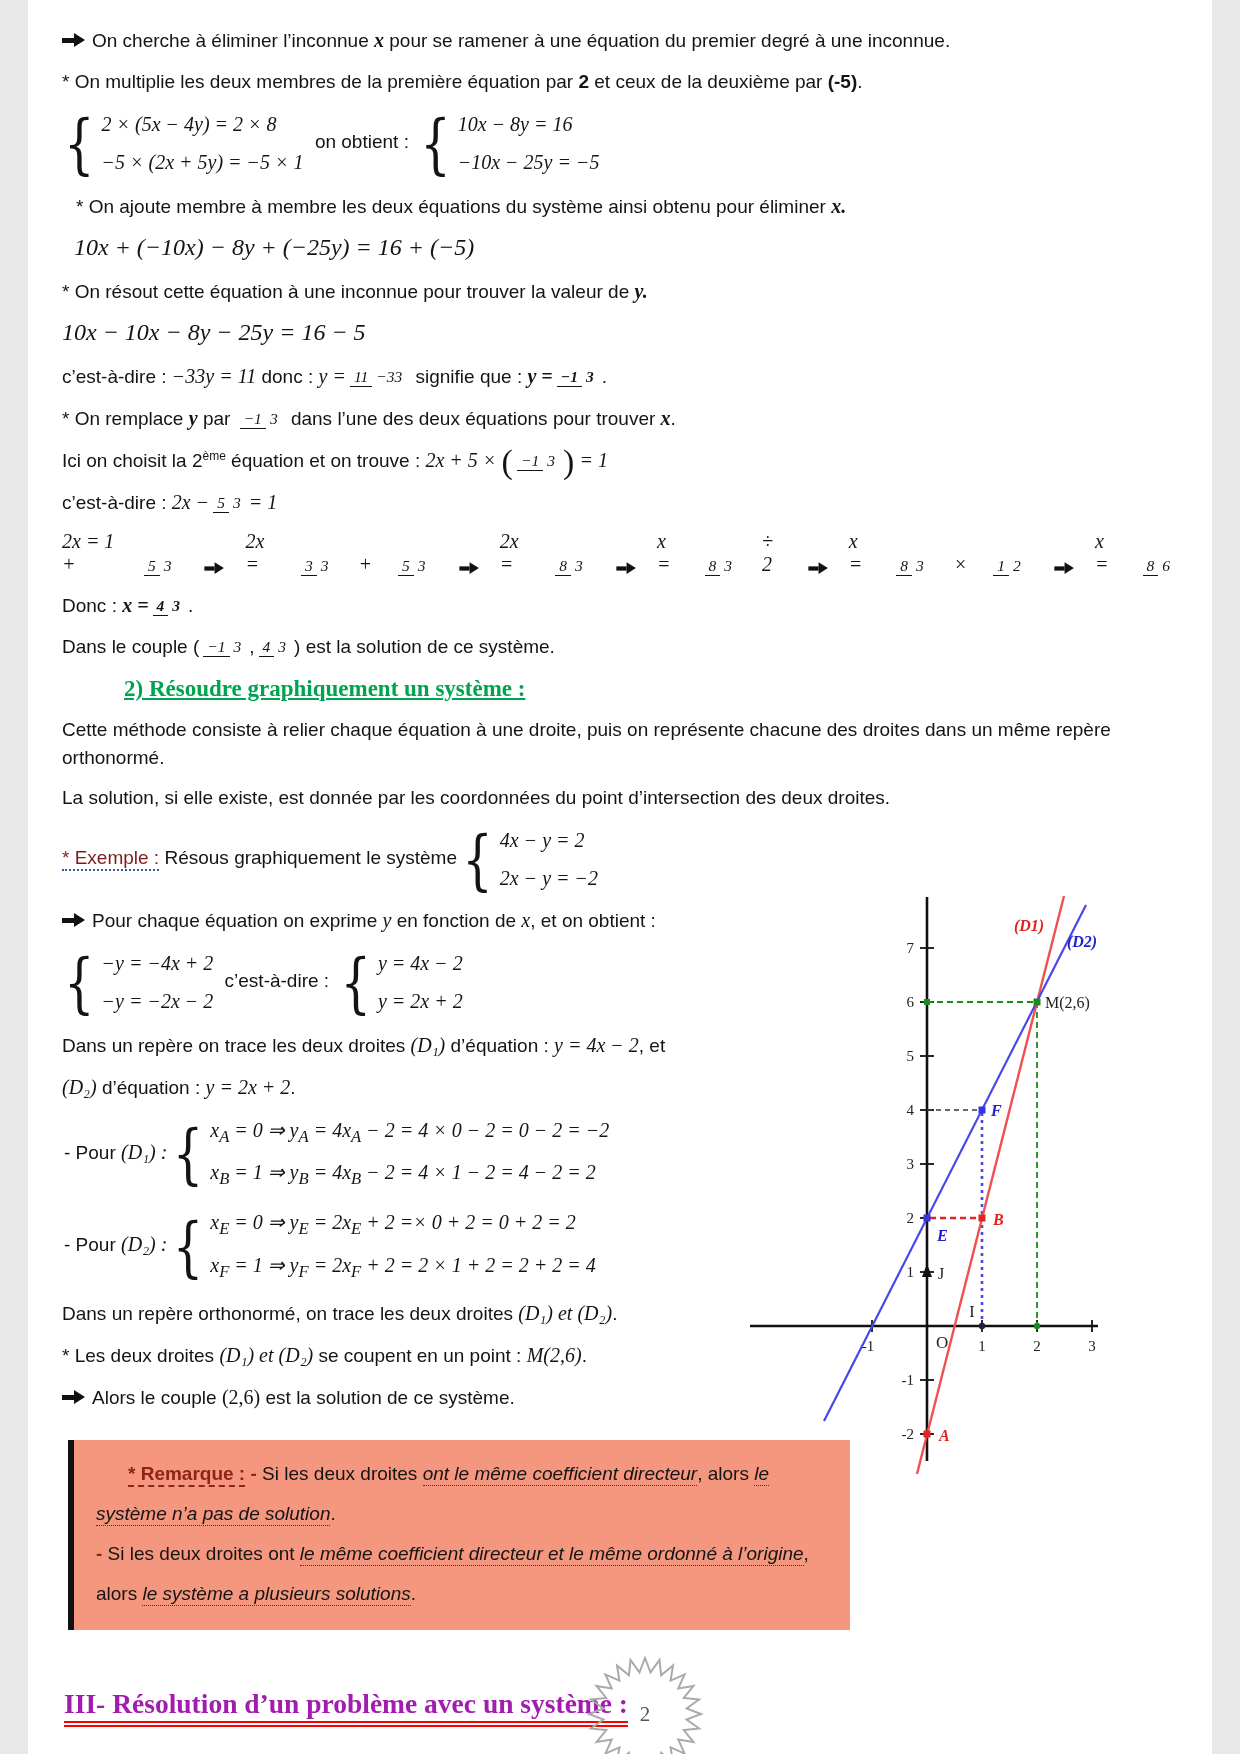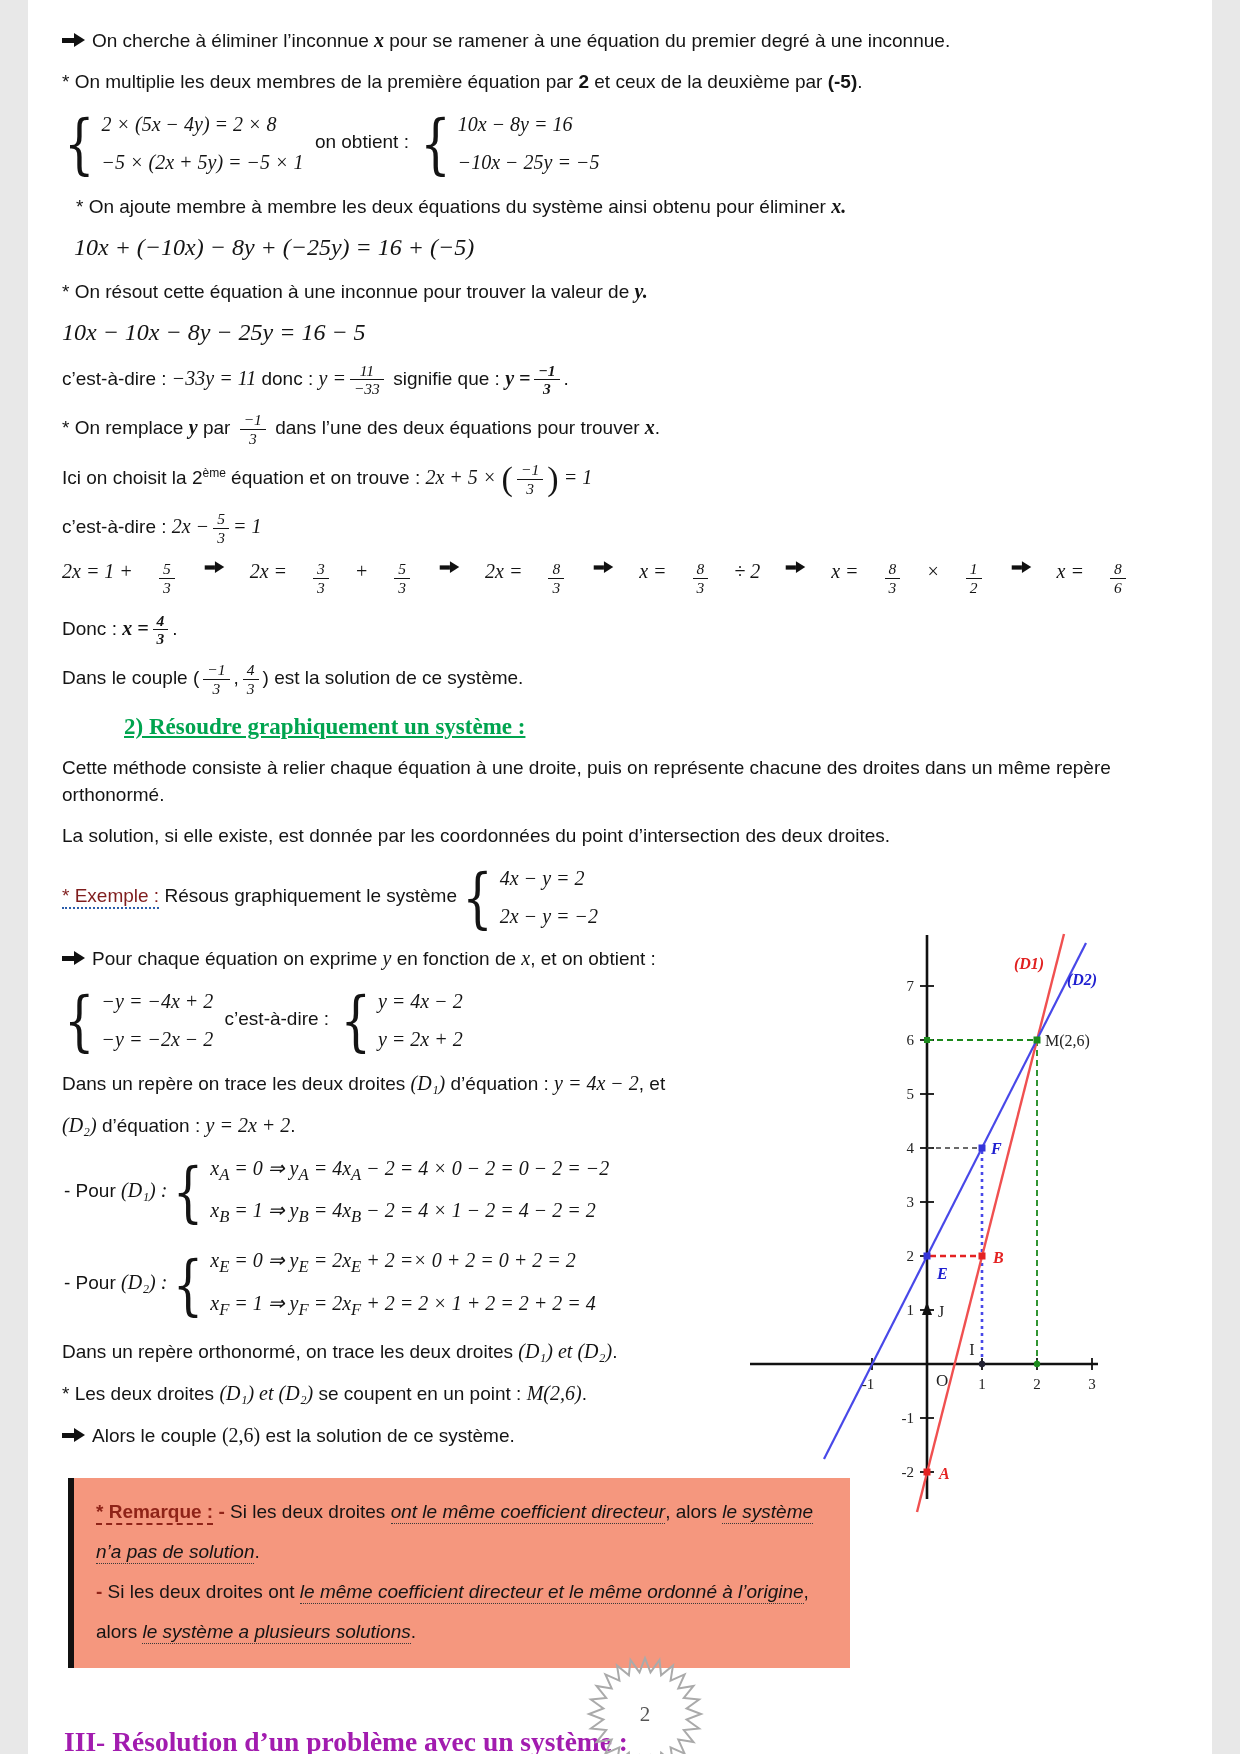--- a/index.html
+++ b/index.html
@@ -5,46 +5,46 @@
   html,body{margin:0;padding:0;background:#e8e8e8;}
   .page{position:relative;width:1184px;height:1754px;margin:0 auto;background:#ffffff;
         font-family:"Liberation Sans",sans-serif;font-size:19px;color:#141414;
         padding:26px 34px;box-sizing:border-box;overflow:hidden;}
   .line{margin:0 0 13px 0;line-height:1.45;}
   .indent{margin-left:14px;}
   .m{font-family:"Liberation Serif",serif;font-style:italic;font-size:20px;}
   .mu{font-family:"Liberation Serif",serif;font-size:20px;}
   .b{font-weight:bold;}
   .eq{font-family:"Liberation Serif",serif;font-style:italic;font-size:24px;margin:6px 0 16px 12px;}
-  .frac{display:inline-flex;flex-direction:column;vertical-align:middle;text-align:center;
+  .frac{display:inline-flex;flex-direction:row;vertical-align:middle;text-align:center;
         font-family:"Liberation Serif",serif;font-style:italic;font-size:15.5px;line-height:1.15;margin:0 4px;}
   .frac .num{border-bottom:1.4px solid #141414;padding:0 4px;display:block;}
   .frac .den{display:block;padding:0 4px;}
   .sup{font-size:12px;vertical-align:super;}
   .arrow-icon{display:inline-block;position:relative;width:23px;height:15px;margin:0 7px 0 0;vertical-align:-1px;}
   .arrow-icon::before{content:"";position:absolute;left:0;top:5px;width:12px;height:5px;background:#111;}
   .arrow-icon::after{content:"";position:absolute;left:12px;top:0;width:0;height:0;
         border-left:11px solid #111;border-top:7.5px solid transparent;border-bottom:7.5px solid transparent;}
   .arrow-sm{transform:scale(.85);margin:0 2px;}
   .sys{display:inline-flex;align-items:center;gap:7px;vertical-align:middle;margin:2px 0;}
   .sysblock{margin:4px 0 15px 2px;}
   .brace{font-family:"DejaVu Serif",serif;font-size:48px;line-height:1;display:inline-block;
          transform:scaleY(1.35);transform-origin:center;color:#141414;}
   .sysrows{display:inline-flex;flex-direction:column;gap:12px;font-family:"Liberation Serif",serif;
            font-style:italic;font-size:20px;line-height:1.3;}
   .sysmid{font-family:"Liberation Sans",sans-serif;font-style:normal;font-size:19px;margin:0 6px;align-self:center;}
-  .chain{display:flex;align-items:flex-start;flex-wrap:nowrap;gap:22px;margin:6px 0 15px 0;
+  .chain{display:flex;align-items:flex-end;flex-wrap:nowrap;gap:22px;margin:6px 0 15px 0;
          font-family:"Liberation Serif",serif;font-style:italic;font-size:20px;}
   .bigp{font-family:"Liberation Serif",serif;font-size:34px;font-weight:300;vertical-align:middle;line-height:0;}
   .h-green{color:#00a44f;font-family:"Liberation Serif",serif;font-weight:bold;font-size:23px;
            text-decoration:underline;margin:16px 0 14px 62px;}
   .exemple{color:#7f1d1d;font-weight:normal;border-bottom:2.2px dotted #2a5caa;padding-bottom:1px;}
   .remark-box{margin:28px 0 0 6px;width:782px;box-sizing:border-box;background:#f5977e;
               border-left:6px solid #111;padding:14px 22px 16px 22px;line-height:2.1;}
-  .remark-label{color:#8f2318;font-weight:bold;border-bottom:2.4px dashed #8f2318;padding-bottom:1px;}
+  .remark-label{color:#8f2318;font-weight:bold;border-bottom:2.4px dashed #8f2318;padding-bottom:1px;margin-left:32px;}
   .rdash{color:#8f2318;font-weight:bold;}
   .u-it{font-style:italic;border-bottom:1.8px dotted #3a3a3a;padding-bottom:1px;}
   .h-red{color:#a21caf;font-family:"Liberation Serif",serif;font-weight:bold;font-size:27.5px;
          margin:58px 0 0 2px;}
   .h-red .inner{border-bottom:6px double #ff0000;padding-bottom:2px;}
   .graph-float{float:right;width:446px;height:560px;margin:64px 0 0 10px;position:relative;}
   .graph-float svg{position:absolute;left:0;top:0;overflow:visible;}
   .axis{stroke:#111;stroke-width:2.6;}
   .tick{stroke:#111;stroke-width:1.8;}
   .d1line{stroke:#f05050;stroke-width:2.4;}

